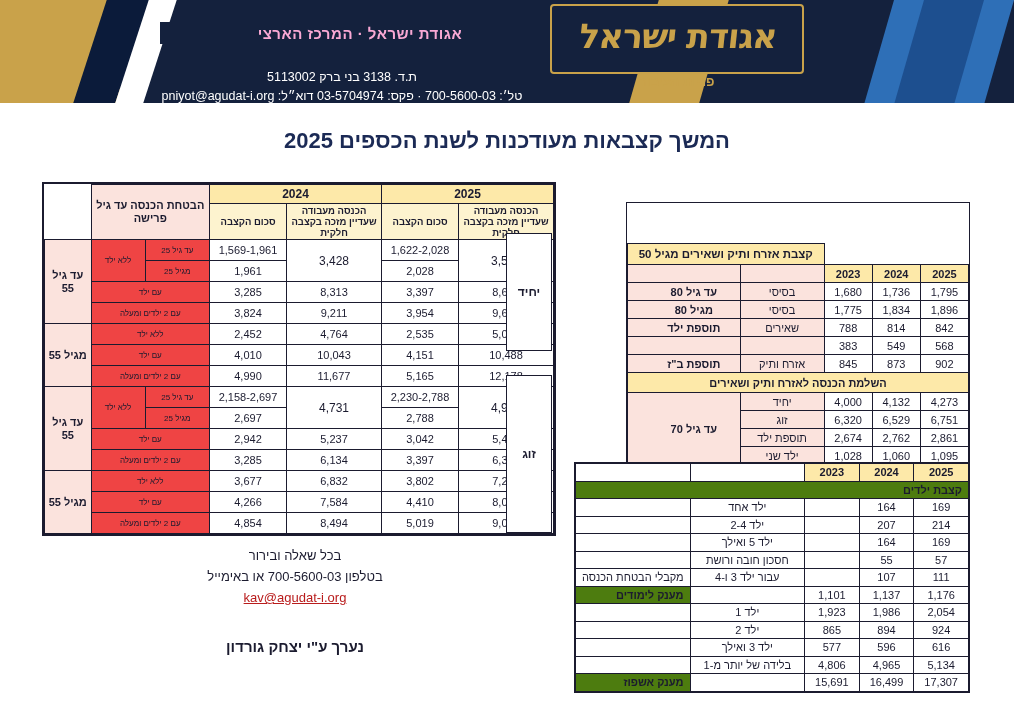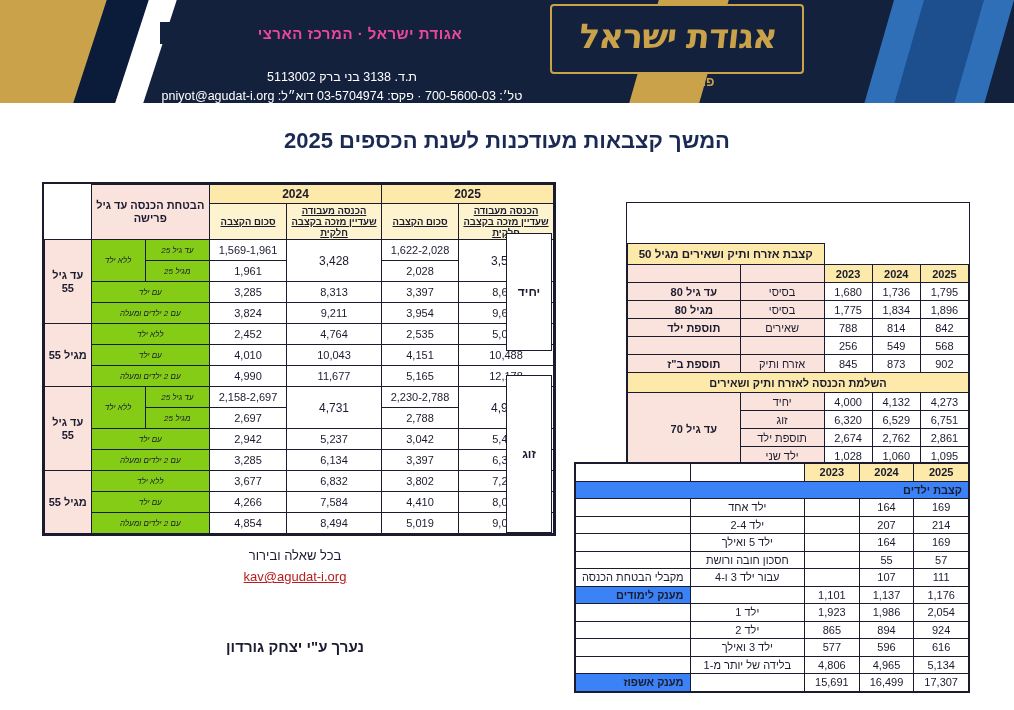--- a/index.html
+++ b/index.html
@@ -13,21 +13,21 @@
   .hdr-band{position:absolute;left:0;top:0;width:1014px;height:103px;background:#14213d;}
   .hdr-gold-left{position:absolute;left:0;top:0;width:120px;height:103px;background:#c9a24a;}
   .hdr-gold-left2{position:absolute;left:90px;top:0;width:42px;height:103px;background:#0b1b3a;transform:skewX(-18deg);}
   .hdr-white-strip{position:absolute;left:132px;top:0;width:28px;height:103px;background:#ffffff;transform:skewX(-18deg);}
   .hdr-right-blue{position:absolute;right:0;top:0;width:430px;height:103px;background:#14213d;}
   .hdr-right-cyan{position:absolute;right:0;top:0;width:120px;height:103px;background:#2e6fb7;transform:skewX(-16deg);transform-origin:top right;}
   .hdr-right-cyan2{position:absolute;right:30px;top:0;width:60px;height:103px;background:#1d4f8f;transform:skewX(-16deg);transform-origin:top right;}
   .hdr-gold-diag{position:absolute;right:300px;top:0;width:70px;height:103px;background:#c9a24a;transform:skewX(-16deg);}
   .hdr-text-box{
     position:absolute;left:160px;top:22px;width:400px;height:22px;
-    background:#14213d;color:#ec4899;font-size:15px;font-weight:bold;
+    background:#14213d;color:#f9a8d4;font-size:15px;font-weight:bold;
     display:flex;align-items:center;justify-content:center;letter-spacing:.5px;
   }
   .hdr-contact{
     position:absolute;left:62px;top:52px;width:560px;height:40px;
     color:#ffffff;font-size:12.5px;line-height:19px;text-align:center;direction:rtl;margin-top:16px;
   }
   .hdr-contact .ln{display:block;}
   .logo-wrap{
     position:absolute;right:210px;top:4px;width:270px;height:92px;
   }
@@ -55,44 +55,44 @@
   td,th{border:1px solid #1b1b2f;padding:0;text-align:center;vertical-align:middle;}
   
   .tbl-main{
     position:absolute;left:42px;top:182px;width:510px;
     font-size:11px;direction:rtl;background:#ffffff;
     border:2px solid #1b1b2f;
   }
   .tbl-main table{width:100%;}
   .tbl-main td{height:18px;}
   .hdr-yellow{background:#fde9a9;font-weight:bold;font-size:12px;height:20px;}
-  .hdr-sub{background:#fdf3cf;font-weight:bold;font-size:9.5px;line-height:11px;padding:1px 2px;text-decoration:underline;}
+  .hdr-sub{background:#fdf3cf;font-weight:bold;font-size:9.5px;line-height:11px;padding:1px 2px;}
   .hdr-pink{background:#fbe3dd;font-weight:bold;font-size:11px;line-height:13px;}
-  .cell-pink{background:#84cc16;font-size:8px;line-height:9px;padding:1px;font-style:italic;}
+  .cell-pink{background:#ef4444;font-size:8px;line-height:9px;padding:1px;}
   .big-num{font-size:12px;}
   .small-range{font-size:11px;line-height:12px;margin-left:8px;}
   
   .tbl-vatik{
     position:absolute;left:626px;top:202px;width:342px;
     font-size:11px;direction:rtl;border:1px solid #1b1b2f;background:#ffffff;
   }
   .tbl-vatik table{width:100%;margin-top:40px;}
   .tbl-vatik td{height:17px;}
   .yh{background:#fde9a9;font-weight:bold;}
   .pk{background:#fbe3dd;}
   .pkb{background:#fbe3dd;font-weight:bold;padding-left:20px;}
   .lbl{text-align:center;font-size:11px;}
   
   .tbl-yeladim{
     position:absolute;left:574px;top:462px;width:394px;
     font-size:11px;direction:rtl;border:1px solid #1b1b2f;background:#ffffff;
   }
   .tbl-yeladim table{width:100%;}
   .tbl-yeladim td{height:16.5px;}
-  .sect{background:#3b82f6;font-weight:bold;text-align:right;padding-right:6px;}
+  .sect{background:#4d7c0f;font-weight:bold;text-align:right;padding-right:6px;}
   
   .foot{
     position:absolute;left:60px;top:545px;width:470px;text-align:center;
     direction:rtl;font-size:13px;color:#1b1b2f;line-height:21px;
   }
   .foot a{color:#b91c1c;}
   .foot-credit{
     position:absolute;left:60px;top:638px;width:470px;text-align:center;
     direction:rtl;font-size:15px;font-weight:bold;color:#1b1b2f;
   }
@@ -282,21 +282,21 @@
     <tr>
       <td>842</td>
       <td>814</td>
       <td>788</td>
       <td class="pk lbl">שאירים</td>
       <td class="pkb lbl">תוספת ילד</td>
     </tr>
     <tr>
       <td>568</td>
       <td>549</td>
-      <td>256</td>
+      <td>383</td>
       <td class="pk lbl"></td>
       <td class="pkb lbl"></td>
     </tr>
     <tr>
       <td>902</td>
       <td>873</td>
       <td>845</td>
       <td class="pk lbl">אזרח ותיק</td>
       <td class="pkb lbl">תוספת ב"ז</td>
     </tr>
@@ -448,16 +448,19 @@
       <td></td>
       <td class="sect">מענק אשפוז</td>
     </tr>
   </tbody>
     </table>
 </div>
 
 <div class="foot">
   <div>בכל שאלה ובירור</div>
   <div>
+    <span>בטלפון 700-5600-03 או באימייל</span>
+  </div>
+  <div>
     <a href="#">kav@agudat-i.org</a>
   </div>
 </div>
 <div class="foot-credit">נערך ע"י יצחק גורדון</div>
 
 </body></html>

